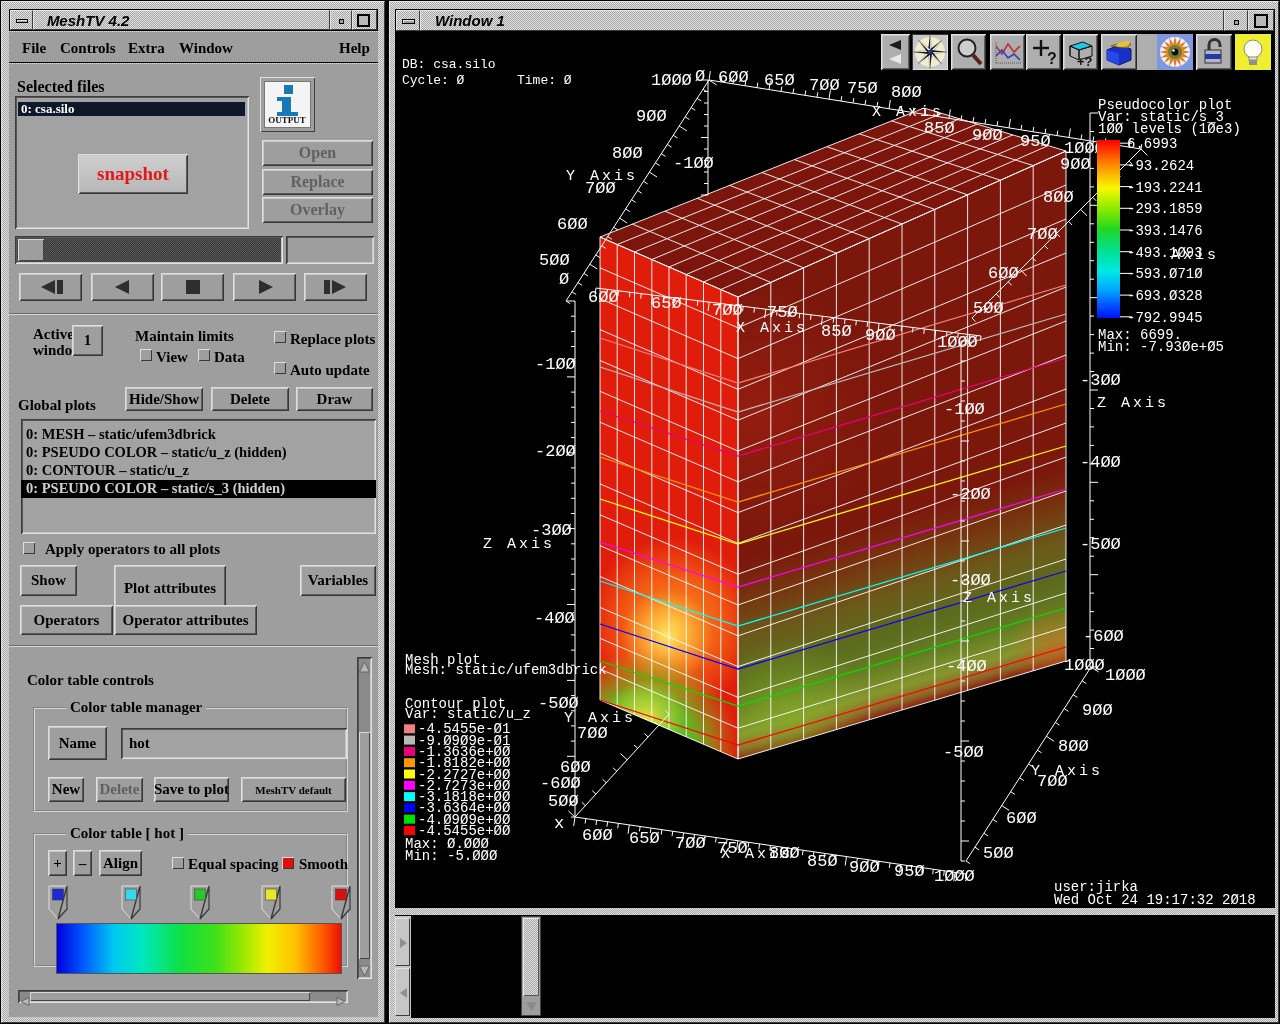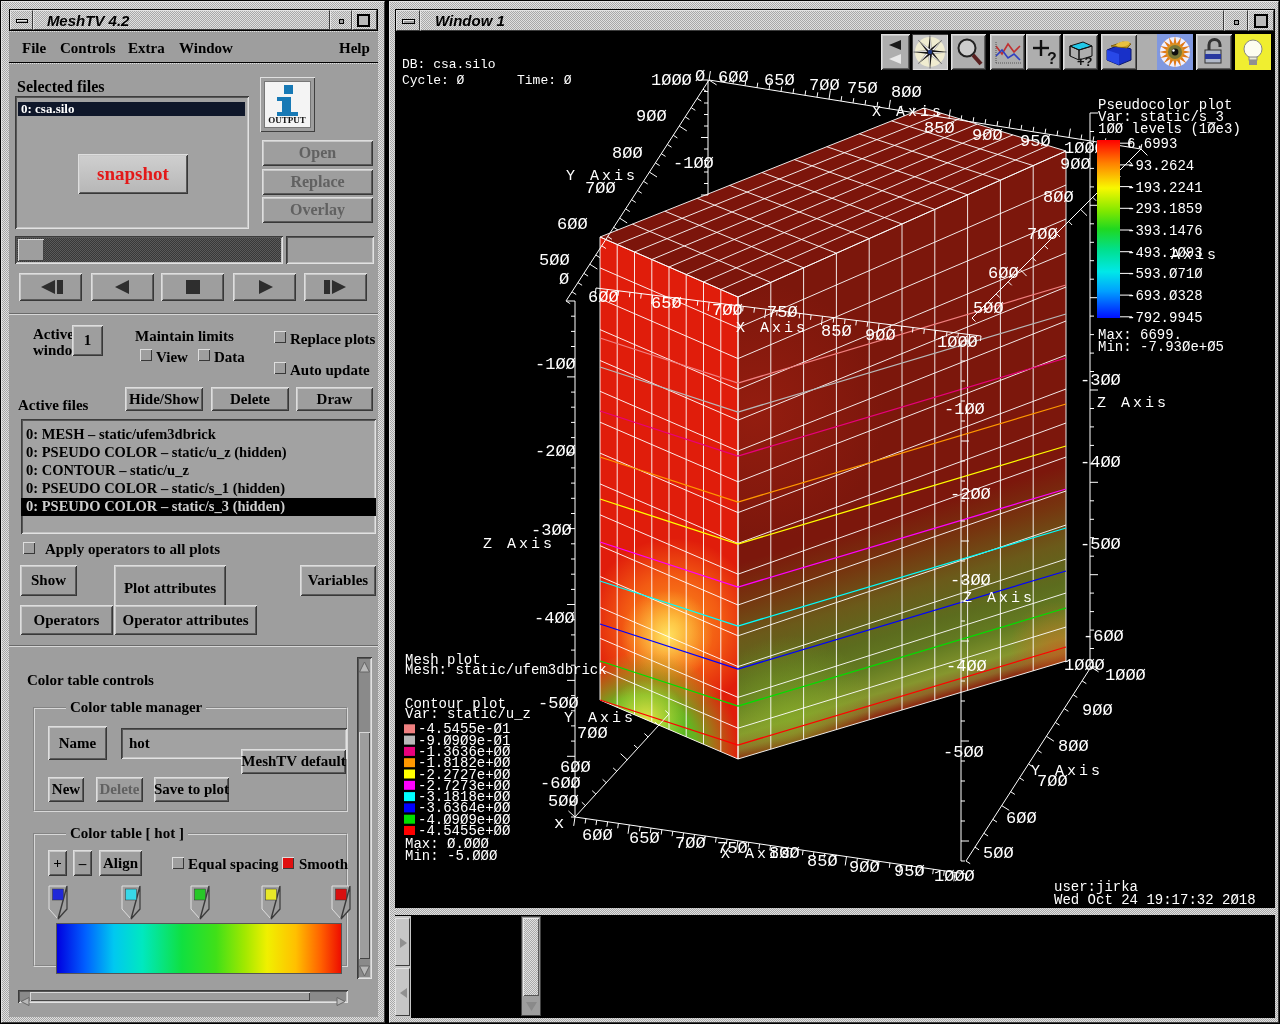--- a/index.html
+++ b/index.html
@@ -90,48 +90,47 @@
       <div class="btn" style="left:63px;top:261px;width:31px;height:31px;font-size:15px">1</div>
       <div class="lbl" style="left:126px;top:264px;font-size:15px">Maintain limits</div>
       <div class="cb" style="left:131px;top:285px"></div>
       <div class="lbl" style="left:147px;top:285px;font-size:15px">View</div>
       <div class="cb" style="left:189px;top:285px"></div>
       <div class="lbl" style="left:205px;top:285px;font-size:15px">Data</div>
       <div class="cb" style="left:265px;top:267px"></div>
       <div class="lbl" style="left:281px;top:267px;font-size:15px">Replace plots</div>
       <div class="cb" style="left:265px;top:298px"></div>
       <div class="lbl" style="left:281px;top:298px;font-size:15px">Auto update</div>
-      <div class="lbl" style="left:9px;top:333px;font-size:15px">Active files</div>
+      <div class="lbl" style="left:9px;top:333px;font-size:15px">Global plots</div>
       <div class="btn" style="left:116px;top:323px;width:78px;height:24px;font-size:15px">Hide/Show</div>
       <div class="btn" style="left:202px;top:323px;width:78px;height:24px;font-size:15px">Delete</div>
       <div class="btn" style="left:287px;top:323px;width:77px;height:24px;font-size:15px">Draw</div>
       <div class="abs in2" style="left:12px;top:355px;width:355px;height:115px;background:#a2a2a2;padding:7px 0 0 0">
         <div style="height:18px;font-weight:bold;font-size:14.5px;line-height:17px;padding-left:5px;color:#000;">0: MESH – static/ufem3dbrick</div>
         <div style="height:18px;font-weight:bold;font-size:14.5px;line-height:17px;padding-left:5px;color:#000;">0: PSEUDO COLOR – static/u_z (hidden)</div>
         <div style="height:18px;font-weight:bold;font-size:14.5px;line-height:17px;padding-left:5px;color:#000;">0: CONTOUR – static/u_z</div>
-        <div style="height:18px;font-weight:bold;font-size:14.5px;line-height:17px;padding-left:5px;color:#000;">0: PSEUDO COLOR – static/s_1 (hidden)</div>
         <div style="height:18px;font-weight:bold;font-size:14.5px;line-height:17px;padding-left:5px;background:#000;color:#cfcfcf;">0: PSEUDO COLOR – static/s_3 (hidden)</div>
       </div>
       <div class="cb" style="left:14px;top:478px"></div>
       <div class="lbl" style="left:36px;top:477px;font-size:15px">Apply operators to all plots</div>
       <div class="btn" style="left:11px;top:501px;width:57px;height:31px;font-size:15px">Show</div>
       <div class="btn" style="left:105px;top:501px;width:112px;height:46px;font-size:15px">Plot attributes</div>
       <div class="btn" style="left:291px;top:501px;width:76px;height:31px;font-size:15px">Variables</div>
       <div class="btn" style="left:11px;top:541px;width:93px;height:30px;font-size:15px">Operators</div>
       <div class="btn" style="left:105px;top:541px;width:143px;height:30px;font-size:15px">Operator attributes</div>
       <div class="abs" style="left:0px;top:581px;width:369px;height:2px;border-top:1px solid #6a6a6a;border-bottom:1px solid #d8d8d8"></div>
       <div class="lbl" style="left:18px;top:608px;font-size:15px">Color table controls</div>
       <div class="abs" style="left:24px;top:643px;width:315px;height:105px;border:2px groove #d8d8d8"></div>
       <div class="lbl panel" style="left:57px;top:635px;font-size:15px;padding:0 4px">Color table manager</div>
       <div class="btn" style="left:39px;top:662px;width:59px;height:34px;font-size:15px">Name</div>
       <div class="abs in2" style="left:112px;top:664px;width:226px;height:31px;background:#a2a2a2;font-size:15px;font-weight:bold;line-height:31px;padding-left:8px">hot</div>
       <div class="btn" style="left:39px;top:713px;width:36px;height:25px;font-size:15px">New</div>
       <div class="btn dis" style="left:87px;top:713px;width:47px;height:25px;font-size:15px">Delete</div>
       <div class="btn" style="left:145px;top:713px;width:75px;height:25px;font-size:15px">Save to plot</div>
-      <div class="btn" style="left:232px;top:685px;width:105px;height:25px;font-size:15px">MeshTV default</div>
+      <div class="btn" style="left:232px;top:713px;width:105px;height:25px;font-size:11px">MeshTV default</div>
       <div class="abs" style="left:24px;top:769px;width:315px;height:134px;border:2px groove #d8d8d8"></div>
       <div class="lbl panel" style="left:57px;top:761px;font-size:15px;padding:0 4px">Color table [ hot ]</div>
       <div class="btn" style="left:39px;top:786px;width:19px;height:26px;font-size:15px">+</div>
       <div class="btn" style="left:64px;top:786px;width:19px;height:26px;font-size:15px">–</div>
       <div class="btn" style="left:90px;top:786px;width:43px;height:26px;font-size:15px">Align</div>
       <div class="cb" style="left:163px;top:793px"></div>
       <div class="lbl" style="left:179px;top:792px;font-size:15px">Equal spacing</div>
       <div class="cb" style="left:273px;top:793px;background:#e01010"></div>
       <div class="lbl" style="left:290px;top:792px;font-size:15px">Smooth</div>
       <div class="abs" style="left:39px;top:821px;width:20px;height:35px"><svg width="20" height="35" viewBox="0 0 20 35">

